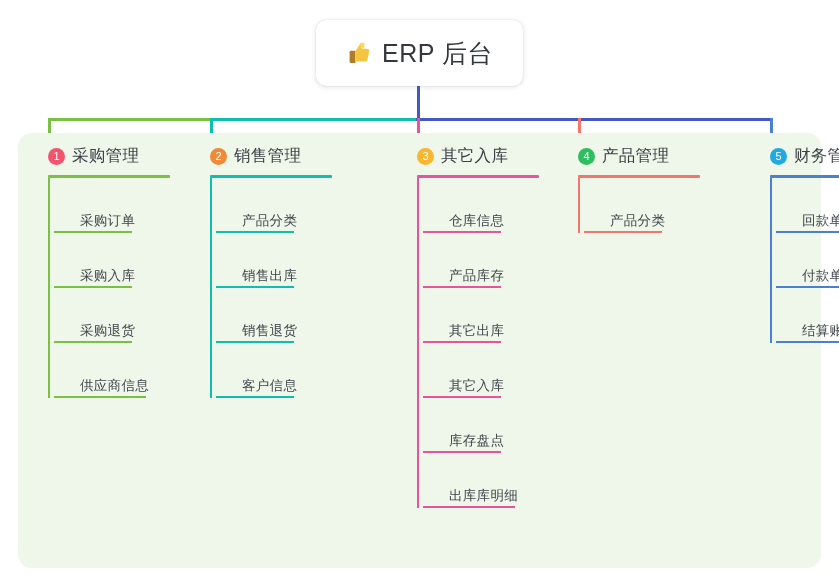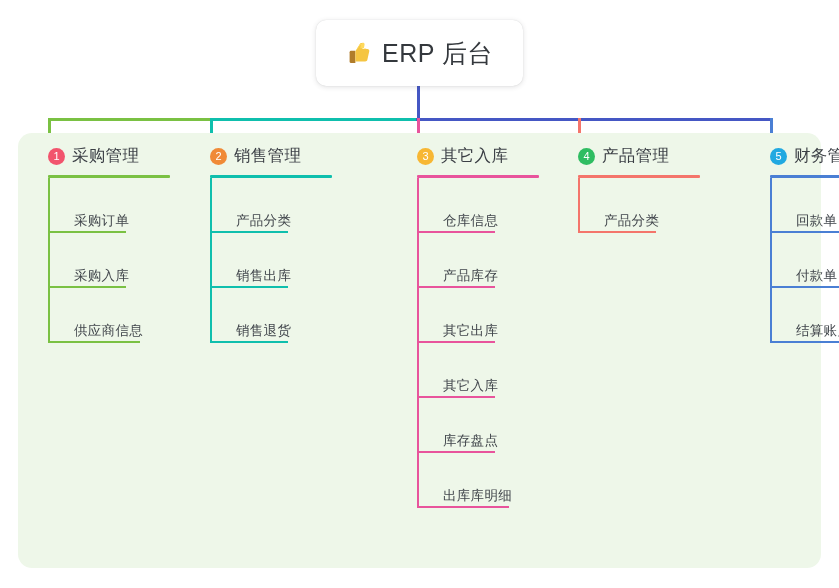--- a/index.html
+++ b/index.html
@@ -105,20 +105,21 @@
     margin-top: 6px;
     margin-left: 22px;
     border-radius: 1px;
   }
 
   
   .leaves {
     position: relative;
     margin-left: 22px;
     padding-top: 0px;
+    padding-left: 6px;
   }
   .trunk {
     position: absolute;
     left: 0;
     top: 0;
     bottom: 0;
     width: 2px;
   }
   .leaf {
     position: relative;
@@ -184,20 +185,24 @@
       <div class="trunk" style="background: rgb(122, 193, 67);"></div>
       <div class="leaf">
         <span class="leaf-label">采购订单</span>
         <div class="leaf-rule" style="background: rgb(122, 193, 67); width: 78px;"></div>
       </div>
       <div class="leaf">
         <span class="leaf-label">采购入库</span>
         <div class="leaf-rule" style="background: rgb(122, 193, 67); width: 78px;"></div>
       </div>
       <div class="leaf">
+        <span class="leaf-label">采购退货</span>
+        <div class="leaf-rule" style="background: rgb(122, 193, 67); width: 78px;"></div>
+      </div>
+      <div class="leaf">
         <span class="leaf-label">供应商信息</span>
         <div class="leaf-rule" style="background: rgb(122, 193, 67); width: 92px;"></div>
       </div>
     </div>
   </div>
 <div class="column" id="col-1" style="left:188px;">
     <div class="col-header">
       <span class="badge" style="background: rgb(240, 138, 55);">2</span>
       <span class="col-title">销售管理</span>
     </div>
@@ -209,20 +214,24 @@
         <div class="leaf-rule" style="background: rgb(15, 191, 173); width: 78px;"></div>
       </div>
       <div class="leaf">
         <span class="leaf-label">销售出库</span>
         <div class="leaf-rule" style="background: rgb(15, 191, 173); width: 78px;"></div>
       </div>
       <div class="leaf">
         <span class="leaf-label">销售退货</span>
         <div class="leaf-rule" style="background: rgb(15, 191, 173); width: 78px;"></div>
       </div>
+      <div class="leaf">
+        <span class="leaf-label">客户信息</span>
+        <div class="leaf-rule" style="background: rgb(15, 191, 173); width: 78px;"></div>
+      </div>
     </div>
   </div>
 <div class="column" id="col-2" style="left:395px;">
     <div class="col-header">
       <span class="badge" style="background: rgb(247, 183, 51);">3</span>
       <span class="col-title">其它入库</span>
     </div>
     <div class="col-rule" style="background: rgb(232, 84, 156); width: 122px;"></div>
     <div class="leaves">
       <div class="trunk" style="background: rgb(232, 84, 156);"></div>

